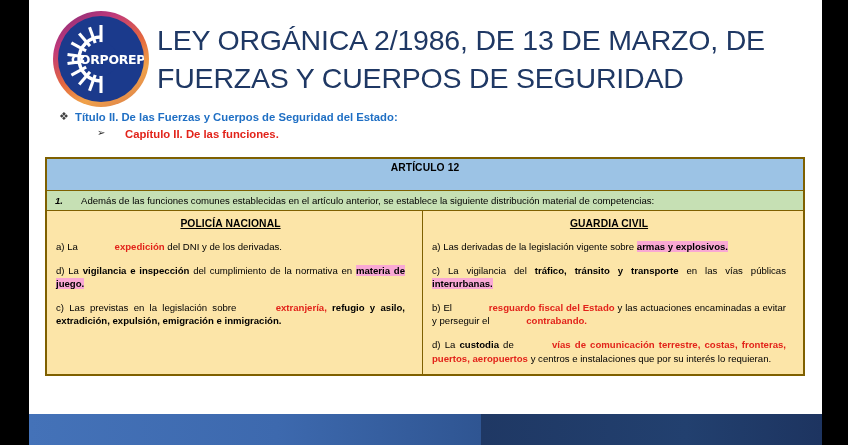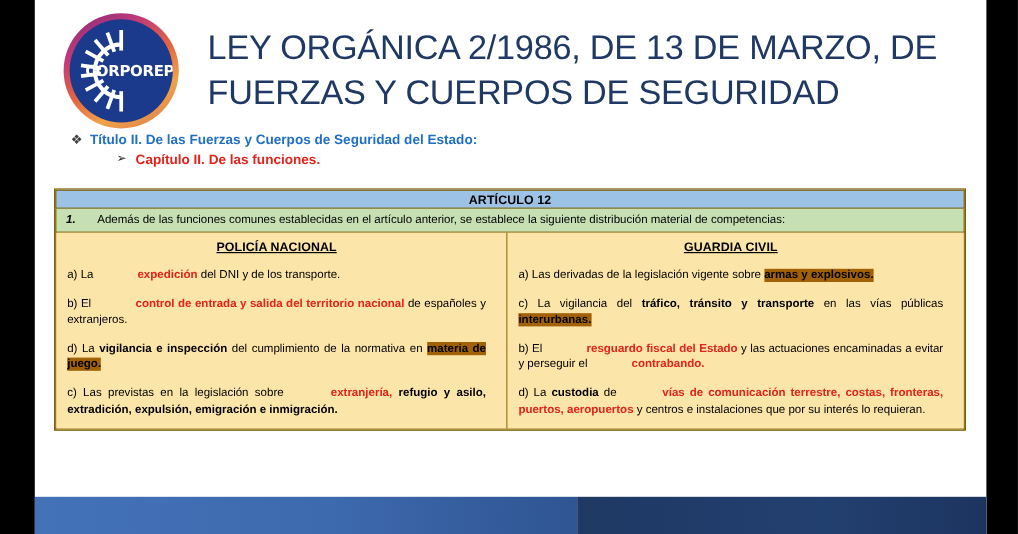--- a/index.html
+++ b/index.html
@@ -73,21 +73,21 @@
     color: #ffffff;
     font-family: "DejaVu Sans", sans-serif;
     font-weight: 700;
     font-size: 12.5px;
     letter-spacing: -0.3px;
     padding-left: 13px;
   }
 
   .title {
     position: absolute;
-    left: 144px; top: 22px;
+    left: 128px; top: 22px;
     width: 640px;
     color: #1f3864;
     font-family: "Liberation Sans", sans-serif;
     font-size: 28.5px;
     font-weight: 400;
     line-height: 1.32;
     letter-spacing: -0.2px;
   }
 
   
@@ -114,35 +114,36 @@
     color: #1f6fc4;
     font-size: 11.3px;
     font-weight: 700;
     line-height: 1.25;
   }
   .bullet-text-l2 {
     color: #e2231a;
     font-size: 11.3px;
     font-weight: 700;
     line-height: 1.25;
+    margin-left: 12px;
   }
 
   
   .tbl {
     position: absolute;
     left: 16px; top: 157px;
     width: 760px;
     border: 1.2px solid #7f6000;
     border-collapse: collapse;
   }
 
   .art-header {
     background: #9cc3e5;
     border: 1px solid #7f6000;
-    height: 16px;
+    height: 33px;
     line-height: 17px;
     text-align: center;
     font-size: 10.3px;
     font-weight: 700;
     color: #000000;
     letter-spacing: 0.1px;
   }
 
   .intro-row {
     background: #c6e0b4;
@@ -193,21 +194,21 @@
     font-size: 9.6px;
     color: #000000;
     line-height: 1.42;
     text-align: justify;
     margin-bottom: 10px;
   }
   .item:last-child { margin-bottom: 0; }
 
   .red { color: #e2231a; font-weight: 700; margin-left: 34px; }
   .bk  { font-weight: 700; color: #000000; }
-  .hl  { background: #a16207; font-weight: 700; color: #000000; }
+  .hl  { background: #f9a8d4; font-weight: 700; color: #000000; }
 
   
   .footer {
     position: absolute;
     left: 0; bottom: 0;
     width: 793px; height: 31px;
     display: flex;
   }
   .footer-a {
     width: 57%; height: 100%;
@@ -277,22 +278,21 @@
       <div class="intro-row">
         <span class="intro-num">1.</span>
         <span class="intro-text">Además de las funciones comunes establecidas en el artículo anterior, se establece la siguiente distribución material de competencias:</span>
       </div>
 
       <div class="cols">
 
         <div class="col col-left">
           <div class="col-title">POLICÍA NACIONAL</div>
           <div>
-              <div class="item"><span>a) La </span><span class="red">expedición</span><span> del DNI y de los transporte.</span></div>
-              <div class="item"><span>b) El </span><span class="red">control de entrada y salida del territorio nacional</span><span> de españoles y extranjeros.</span></div>
+              <div class="item"><span>a) La </span><span class="red">expedición</span><span> del DNI y de los derivadas.</span></div>
               <div class="item"><span>d) La </span><span class="bk">vigilancia e inspección</span><span> del cumplimiento de la normativa en </span><span class="hl">materia de juego.</span></div>
               <div class="item"><span>c) Las previstas en la legislación sobre </span><span class="red">extranjería,</span><span class="bk"> refugio y asilo, extradición, expulsión, emigración e inmigración.</span></div>
             </div>
         </div>
 
         <div class="col col-right">
           <div class="col-title">GUARDIA CIVIL</div>
           <div>
               <div class="item"><span>a) Las derivadas de la legislación vigente sobre </span><span class="hl">armas y explosivos.</span></div>
               <div class="item"><span>c) La vigilancia del </span><span class="bk">tráfico, tránsito y transporte</span><span> en las vías públicas </span><span class="hl">interurbanas.</span></div>

